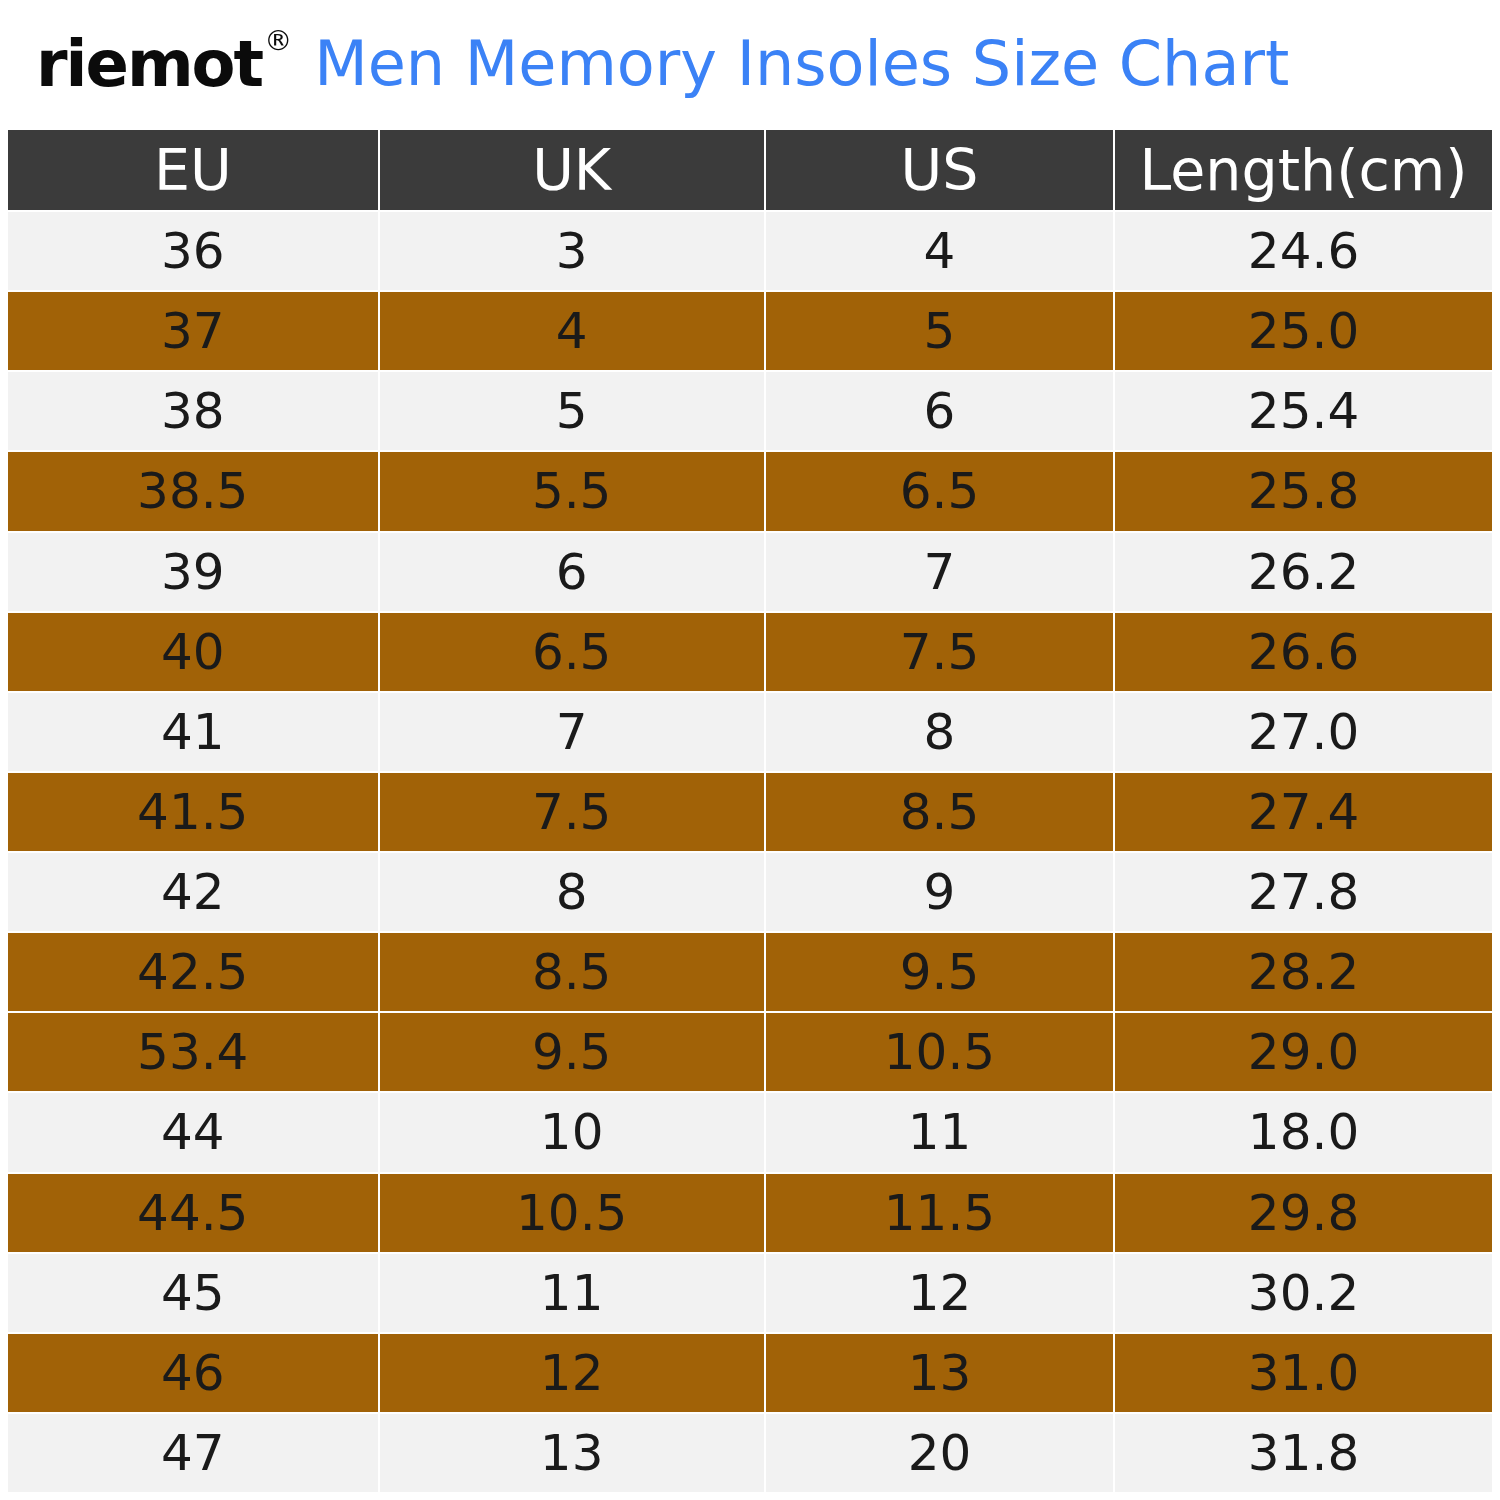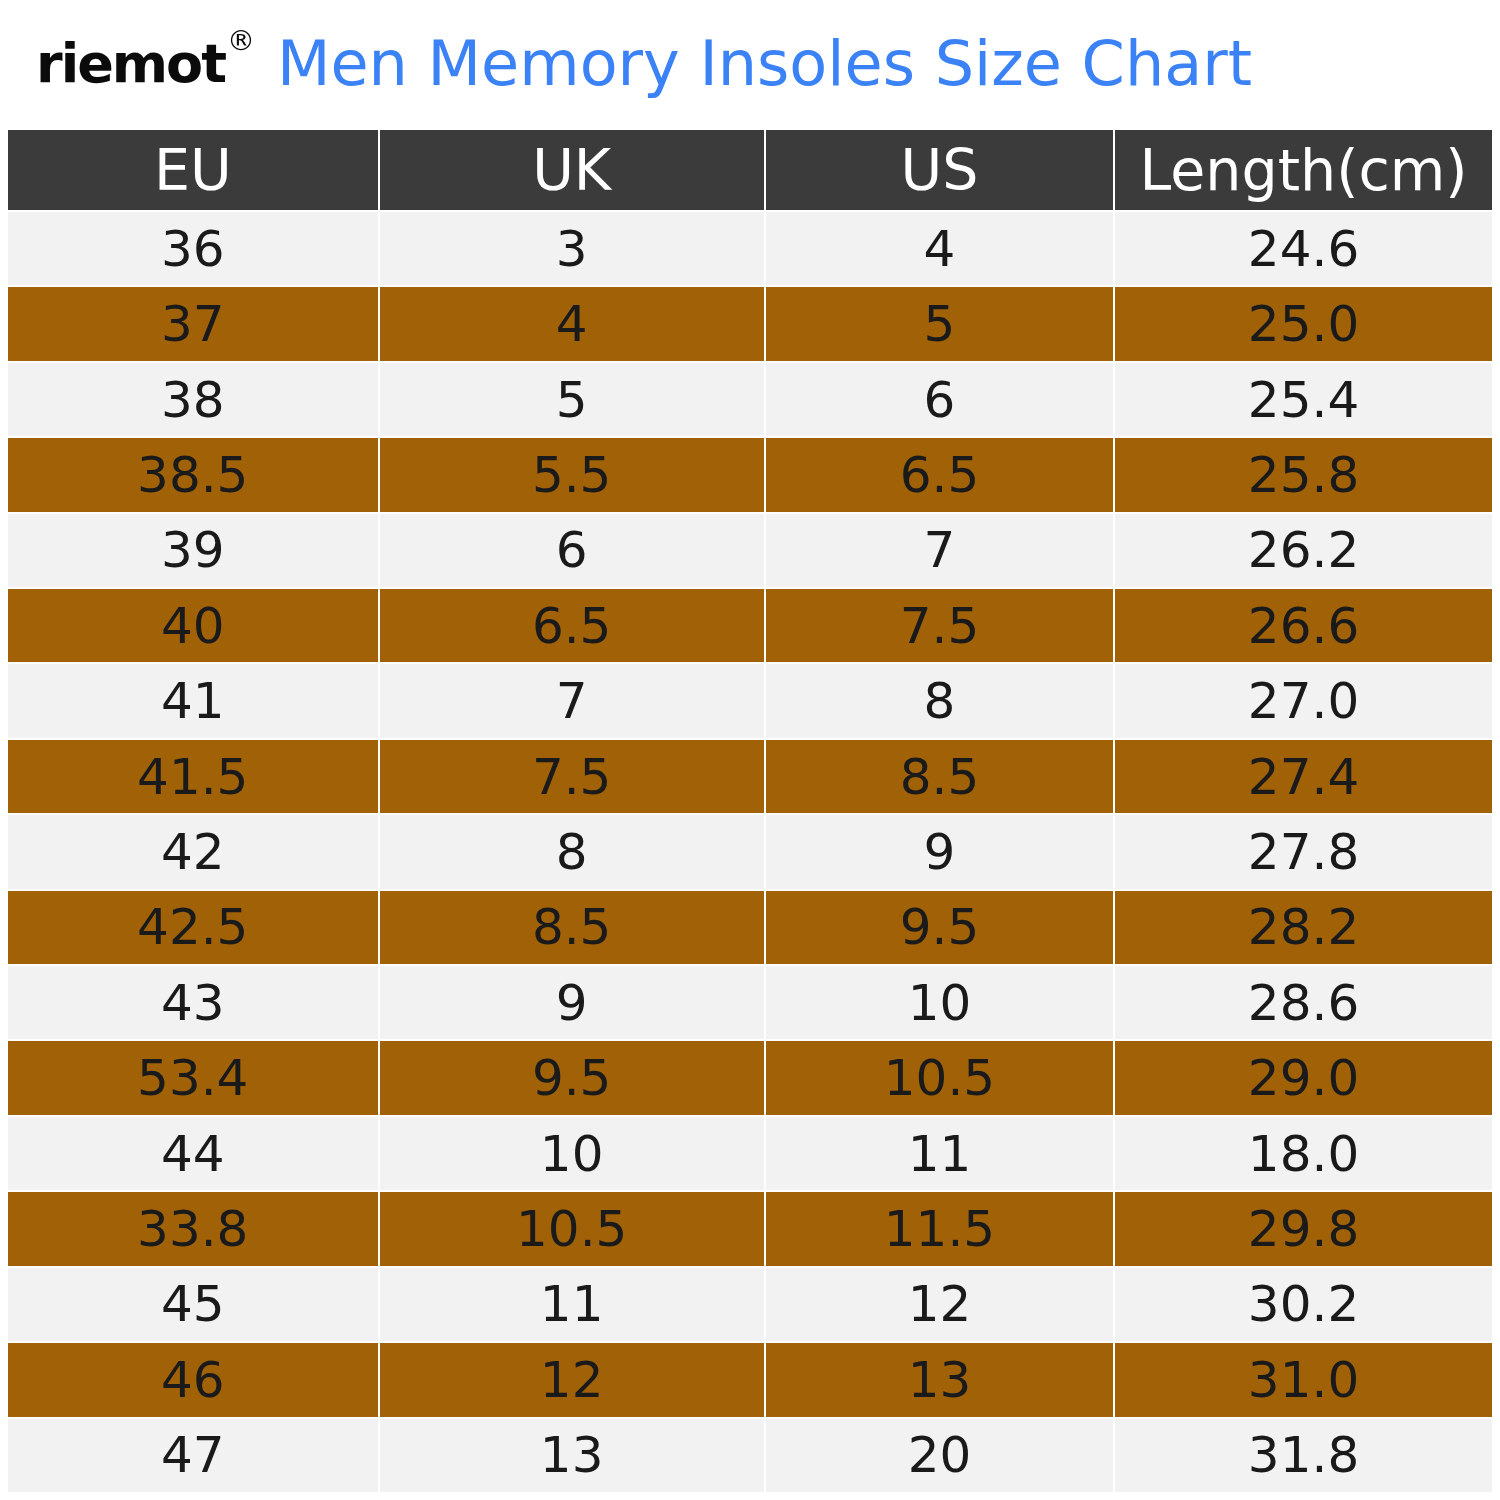--- a/index.html
+++ b/index.html
@@ -34,21 +34,21 @@
   .brand {
     position: relative;
     display: flex;
     align-items: flex-end;
     margin-left: 26px;
     margin-right: 10px;
   }
   .brand-text {
     font-family: "DejaVu Sans", sans-serif;
     font-weight: bold;
-    font-size: 54px;
+    font-size: 64px;
     letter-spacing: -2px;
     color: #0b0b0b;
     line-height: 78px;
   }
   .brand-reg {
     font-size: 28px;
     color: #0b0b0b;
     line-height: 28px;
     position: relative;
     top: -48px;
@@ -183,40 +183,34 @@
           <td>8</td>
           <td>9</td>
           <td>27.8</td>
         </tr>
         <tr class="even">
           <td>42.5</td>
           <td>8.5</td>
           <td>9.5</td>
           <td>28.2</td>
         </tr>
-        <tr class="odd">
-          <td>43</td>
-          <td>9</td>
-          <td>10</td>
-          <td>28.6</td>
-        </tr>
         <tr class="even">
           <td>53.4</td>
           <td>9.5</td>
           <td>10.5</td>
           <td>29.0</td>
         </tr>
         <tr class="odd">
           <td>44</td>
           <td>10</td>
           <td>11</td>
           <td>18.0</td>
         </tr>
         <tr class="even">
-          <td>33.8</td>
+          <td>44.5</td>
           <td>10.5</td>
           <td>11.5</td>
           <td>29.8</td>
         </tr>
         <tr class="odd">
           <td>45</td>
           <td>11</td>
           <td>12</td>
           <td>30.2</td>
         </tr>

